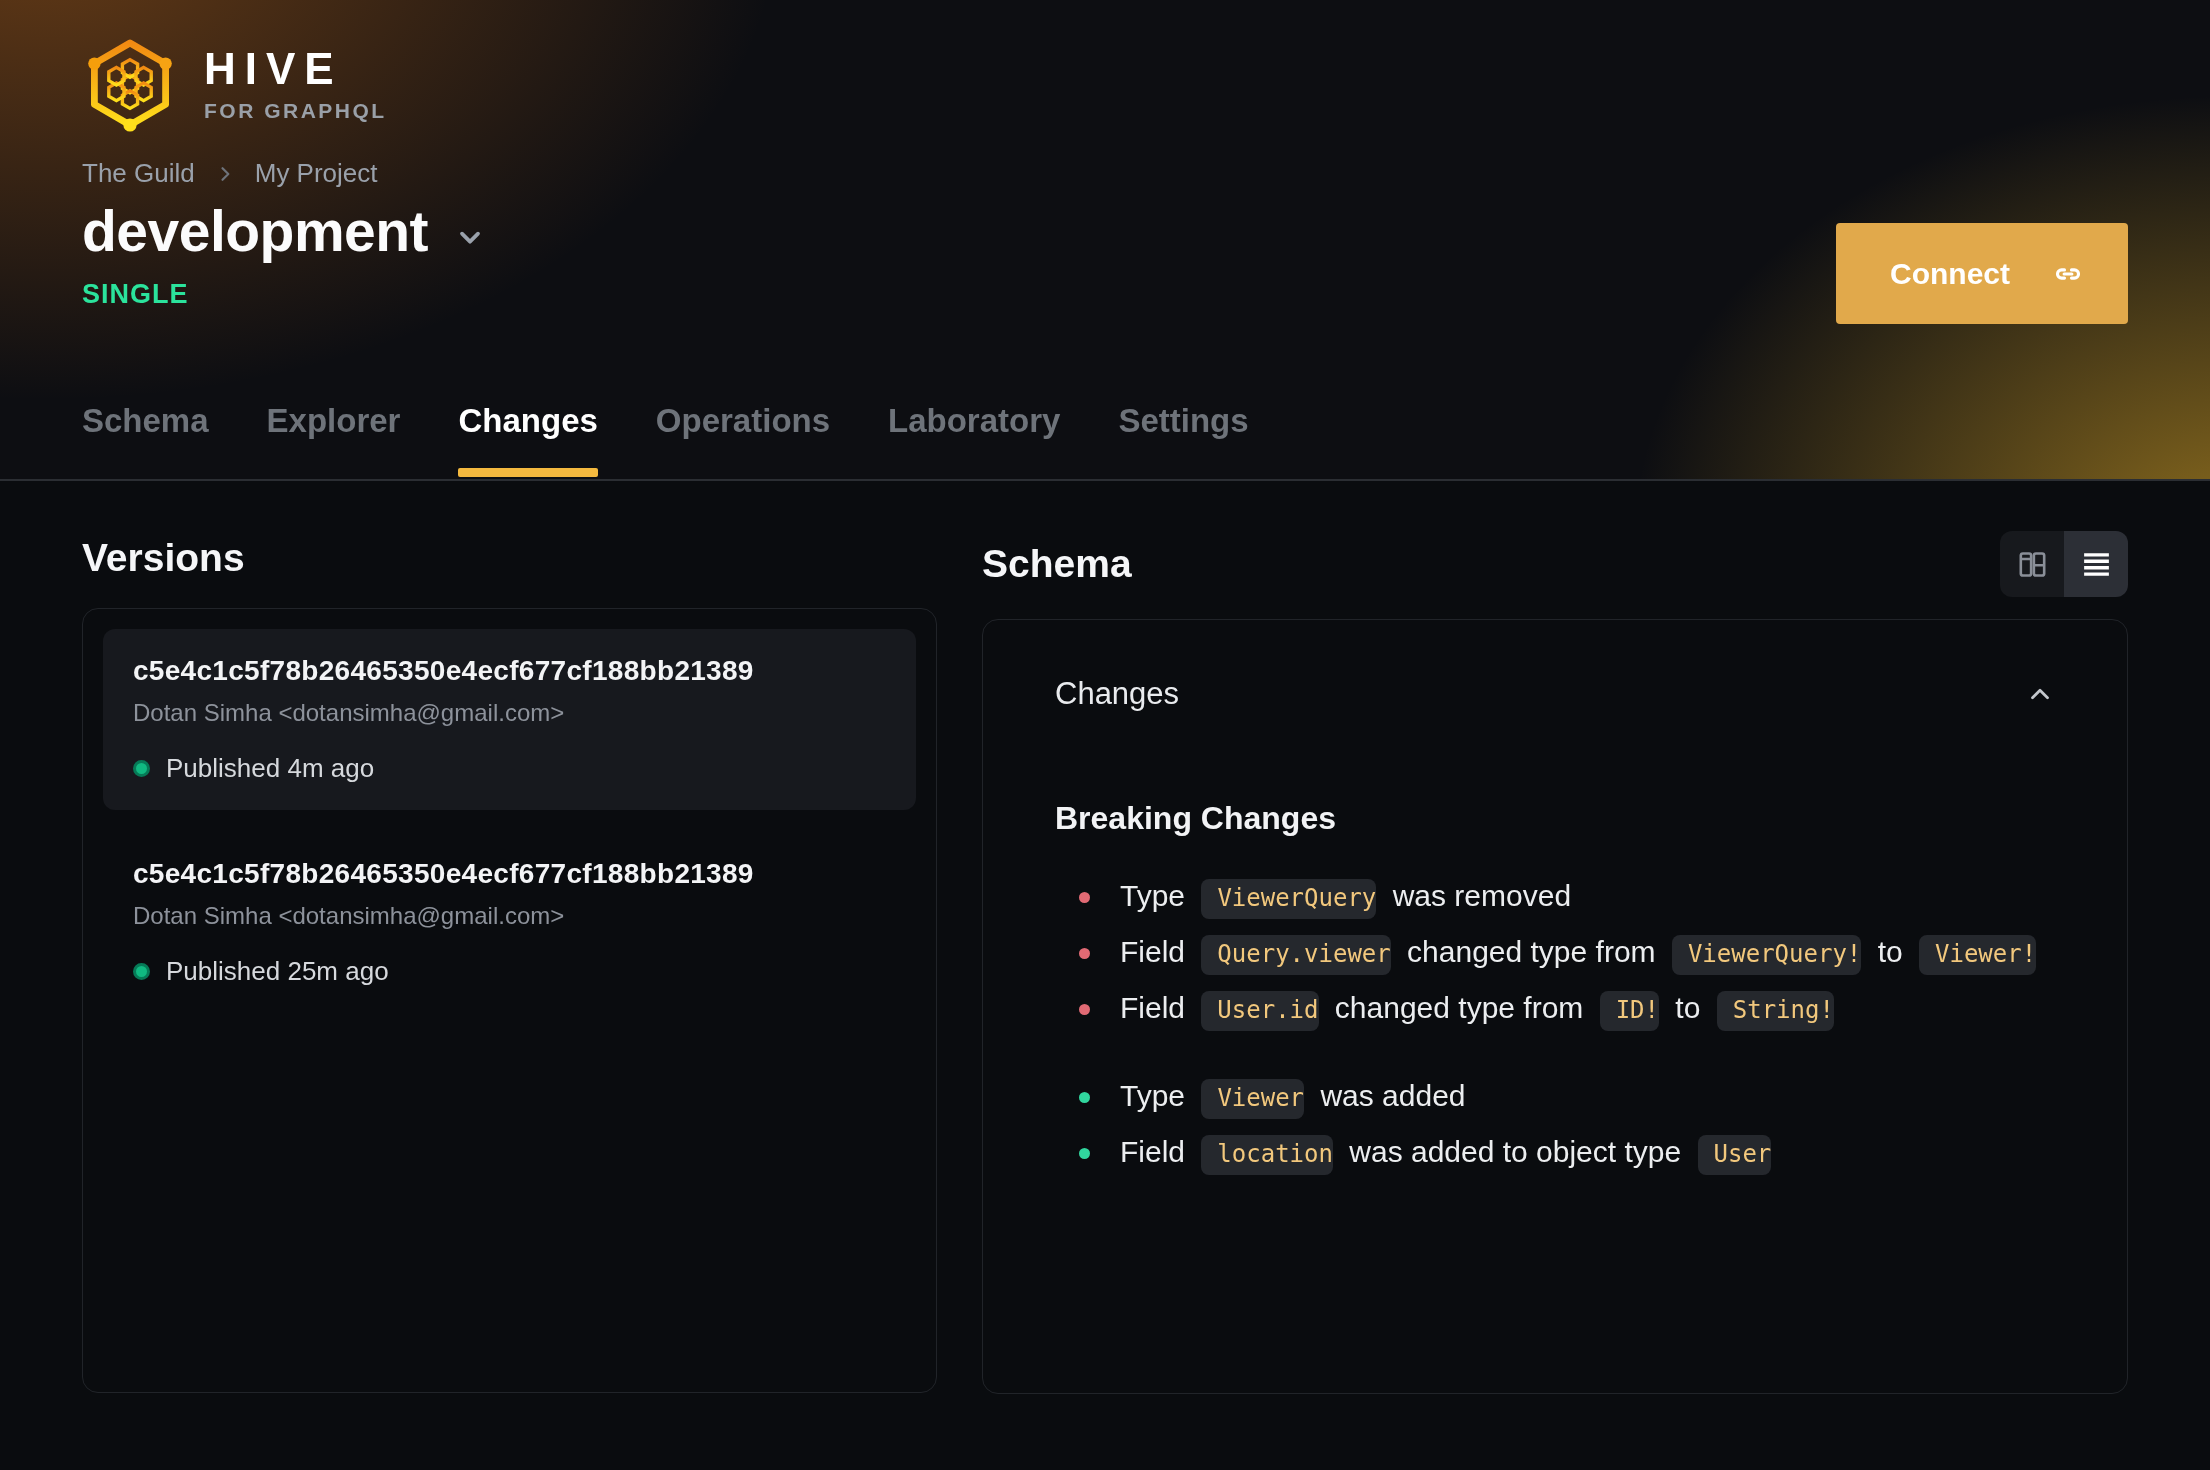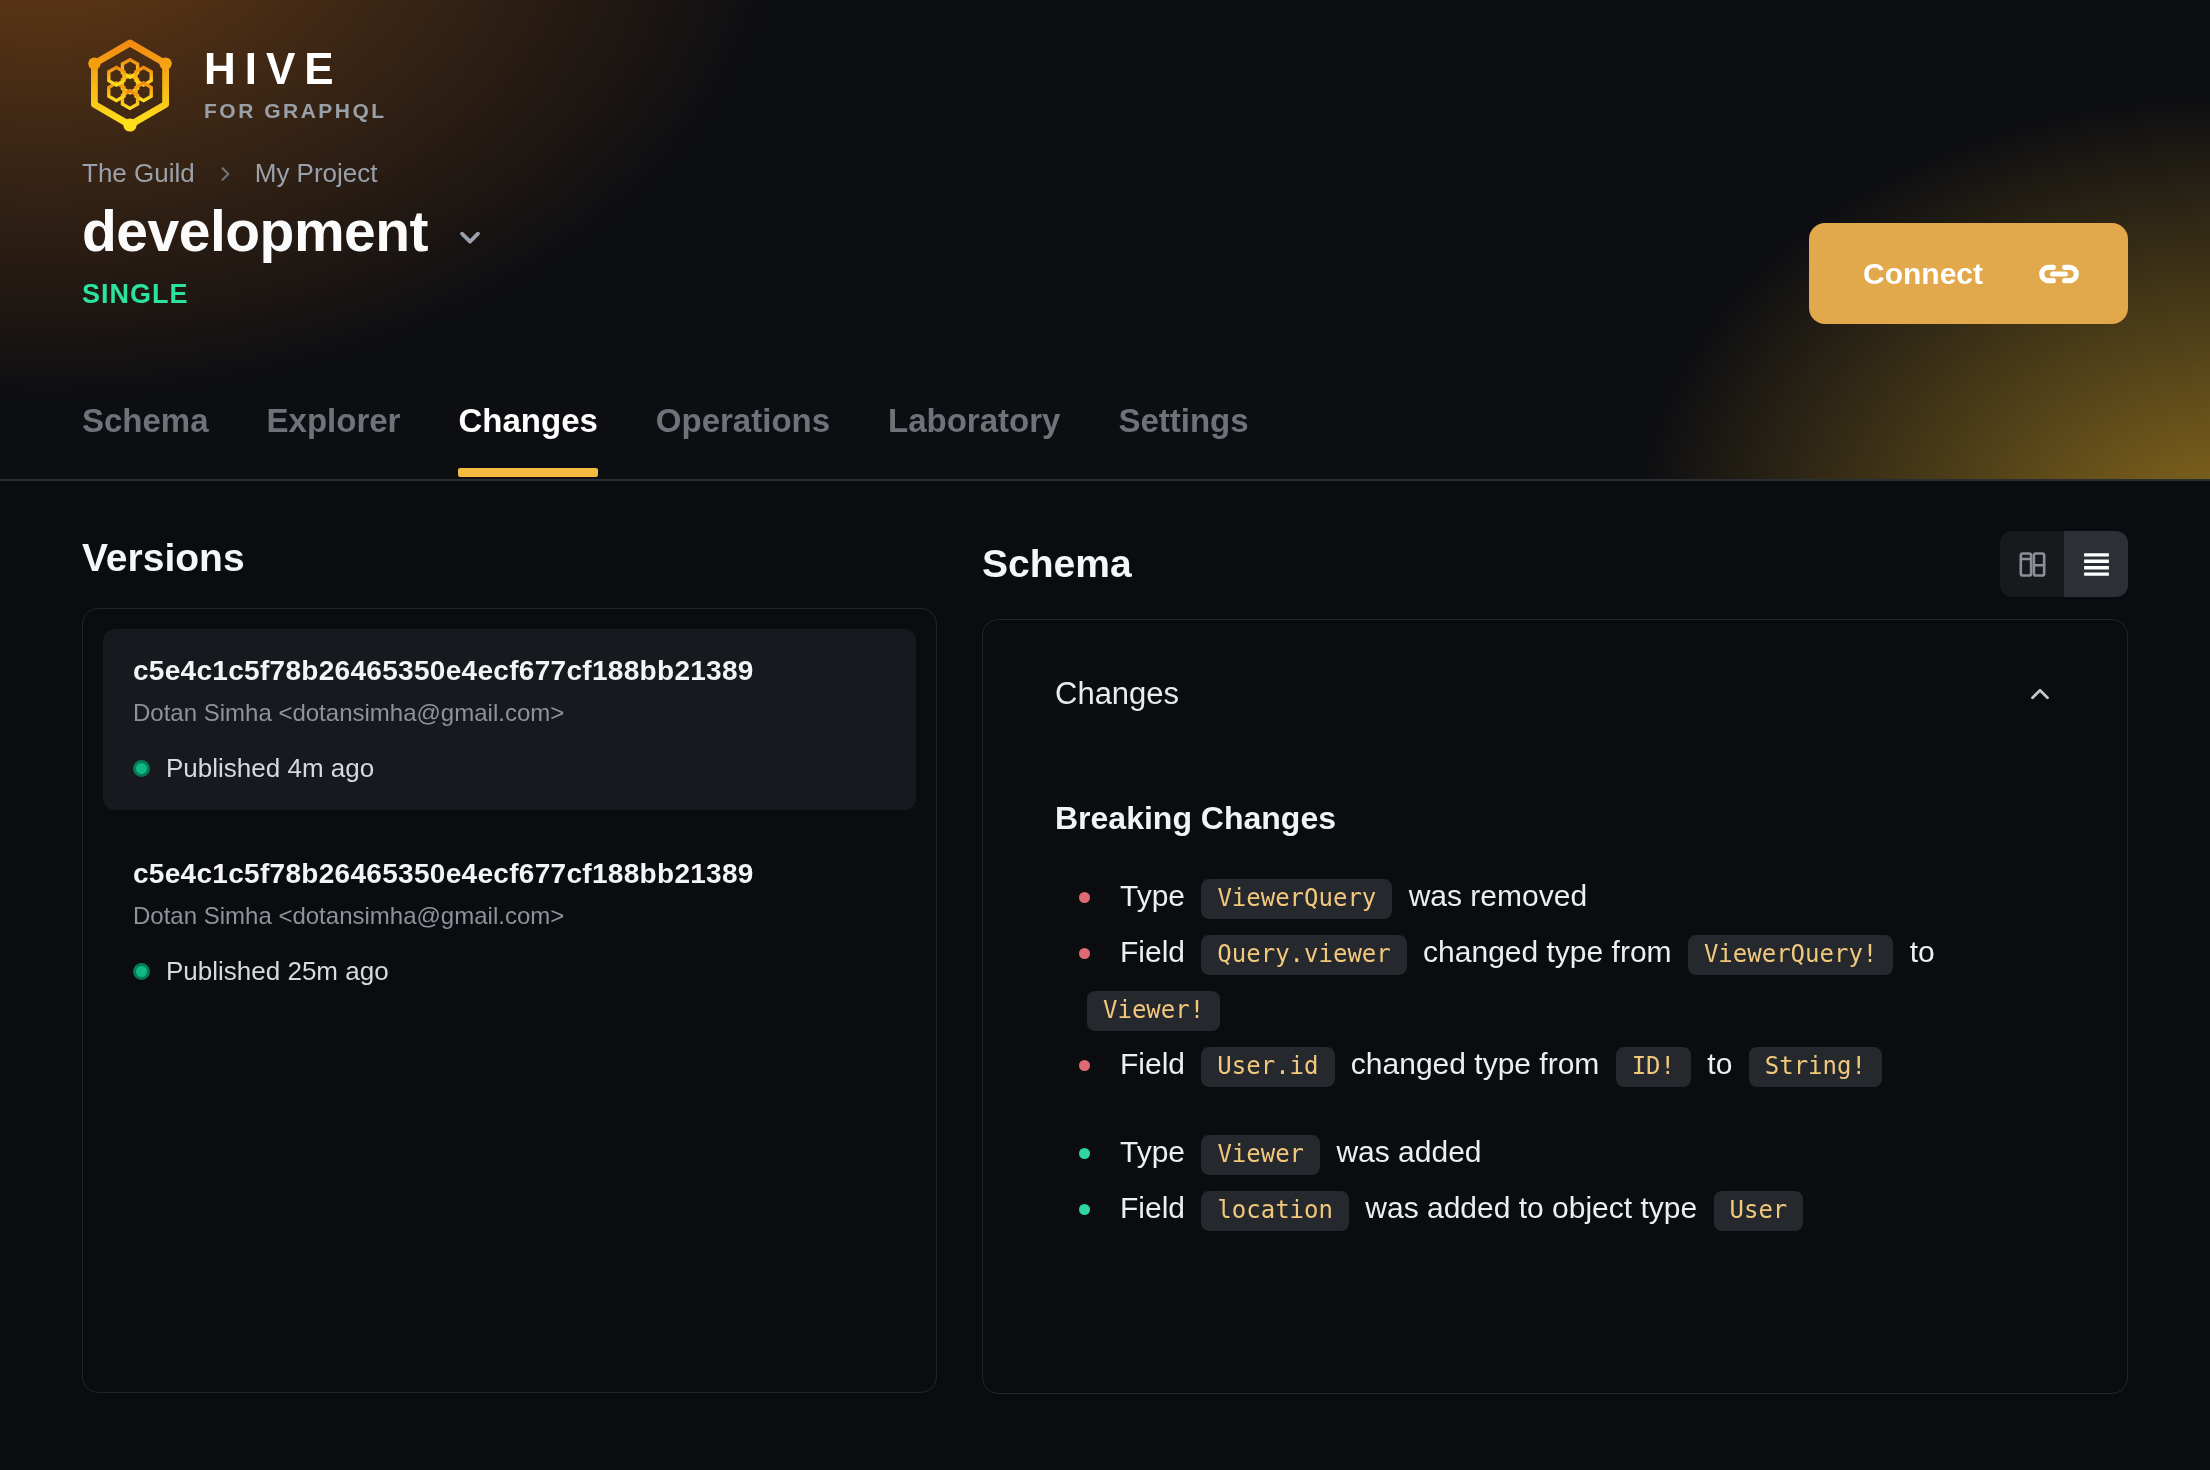--- a/index.html
+++ b/index.html
@@ -49,23 +49,23 @@
   .target-row svg { width: 32px; height: 32px; color: #9aa1ab; margin-top: 10px; }
 
   .target-badge {
     position: absolute; top: 279px; left: 82px;
     font-size: 27px; font-weight: 700; letter-spacing: 1px;
     color: var(--badge-green, #2be39c);
   }
 
   .connect-btn {
     position: absolute; top: 223px; right: 82px;
-    width: 319px; height: 101px;
+    width: 292px; height: 101px;
     background: var(--connect-gold, #e1a94b);
-    border: none; border-radius: 16px;
+    border: none; border-radius: 4px;
     display: flex; align-items: center; justify-content: space-between;
     padding: 0 46px 0 54px;
     cursor: pointer;
     gap: 44px;
   }
   .connect-btn .connect-label { font-size: 30px; font-weight: 700; color: #ffffff; }
   .connect-btn svg { width: 46px; height: 46px; color: #ffffff; }
 
   .tabs {
     position: absolute; bottom: 0; left: 82px;
@@ -141,21 +141,21 @@
     display: inline-block; width: 11px; height: 11px; border-radius: 50%;
     margin-right: 30px; vertical-align: 3px;
   }
   .change-item.breaking .bullet { background: var(--breaking-red, #e16a74); }
   .change-item.safe .bullet { background: var(--safe-green, #31d69e); }
   .code-chip {
     font-family: "DejaVu Sans Mono", monospace;
     font-size: 24px;
     color: var(--chip-text, #f2c87d);
     background: var(--chip-bg, #25282d);
-    padding: 5px 16px 7px 16px;
+    padding: 5px 0 7px 16px;
     border-radius: 8px;
     margin: 0 8px;
     white-space: nowrap;
   }
 </style>
 </head>
 <body>
 
 <div class="header">
   <div class="header-inner">

